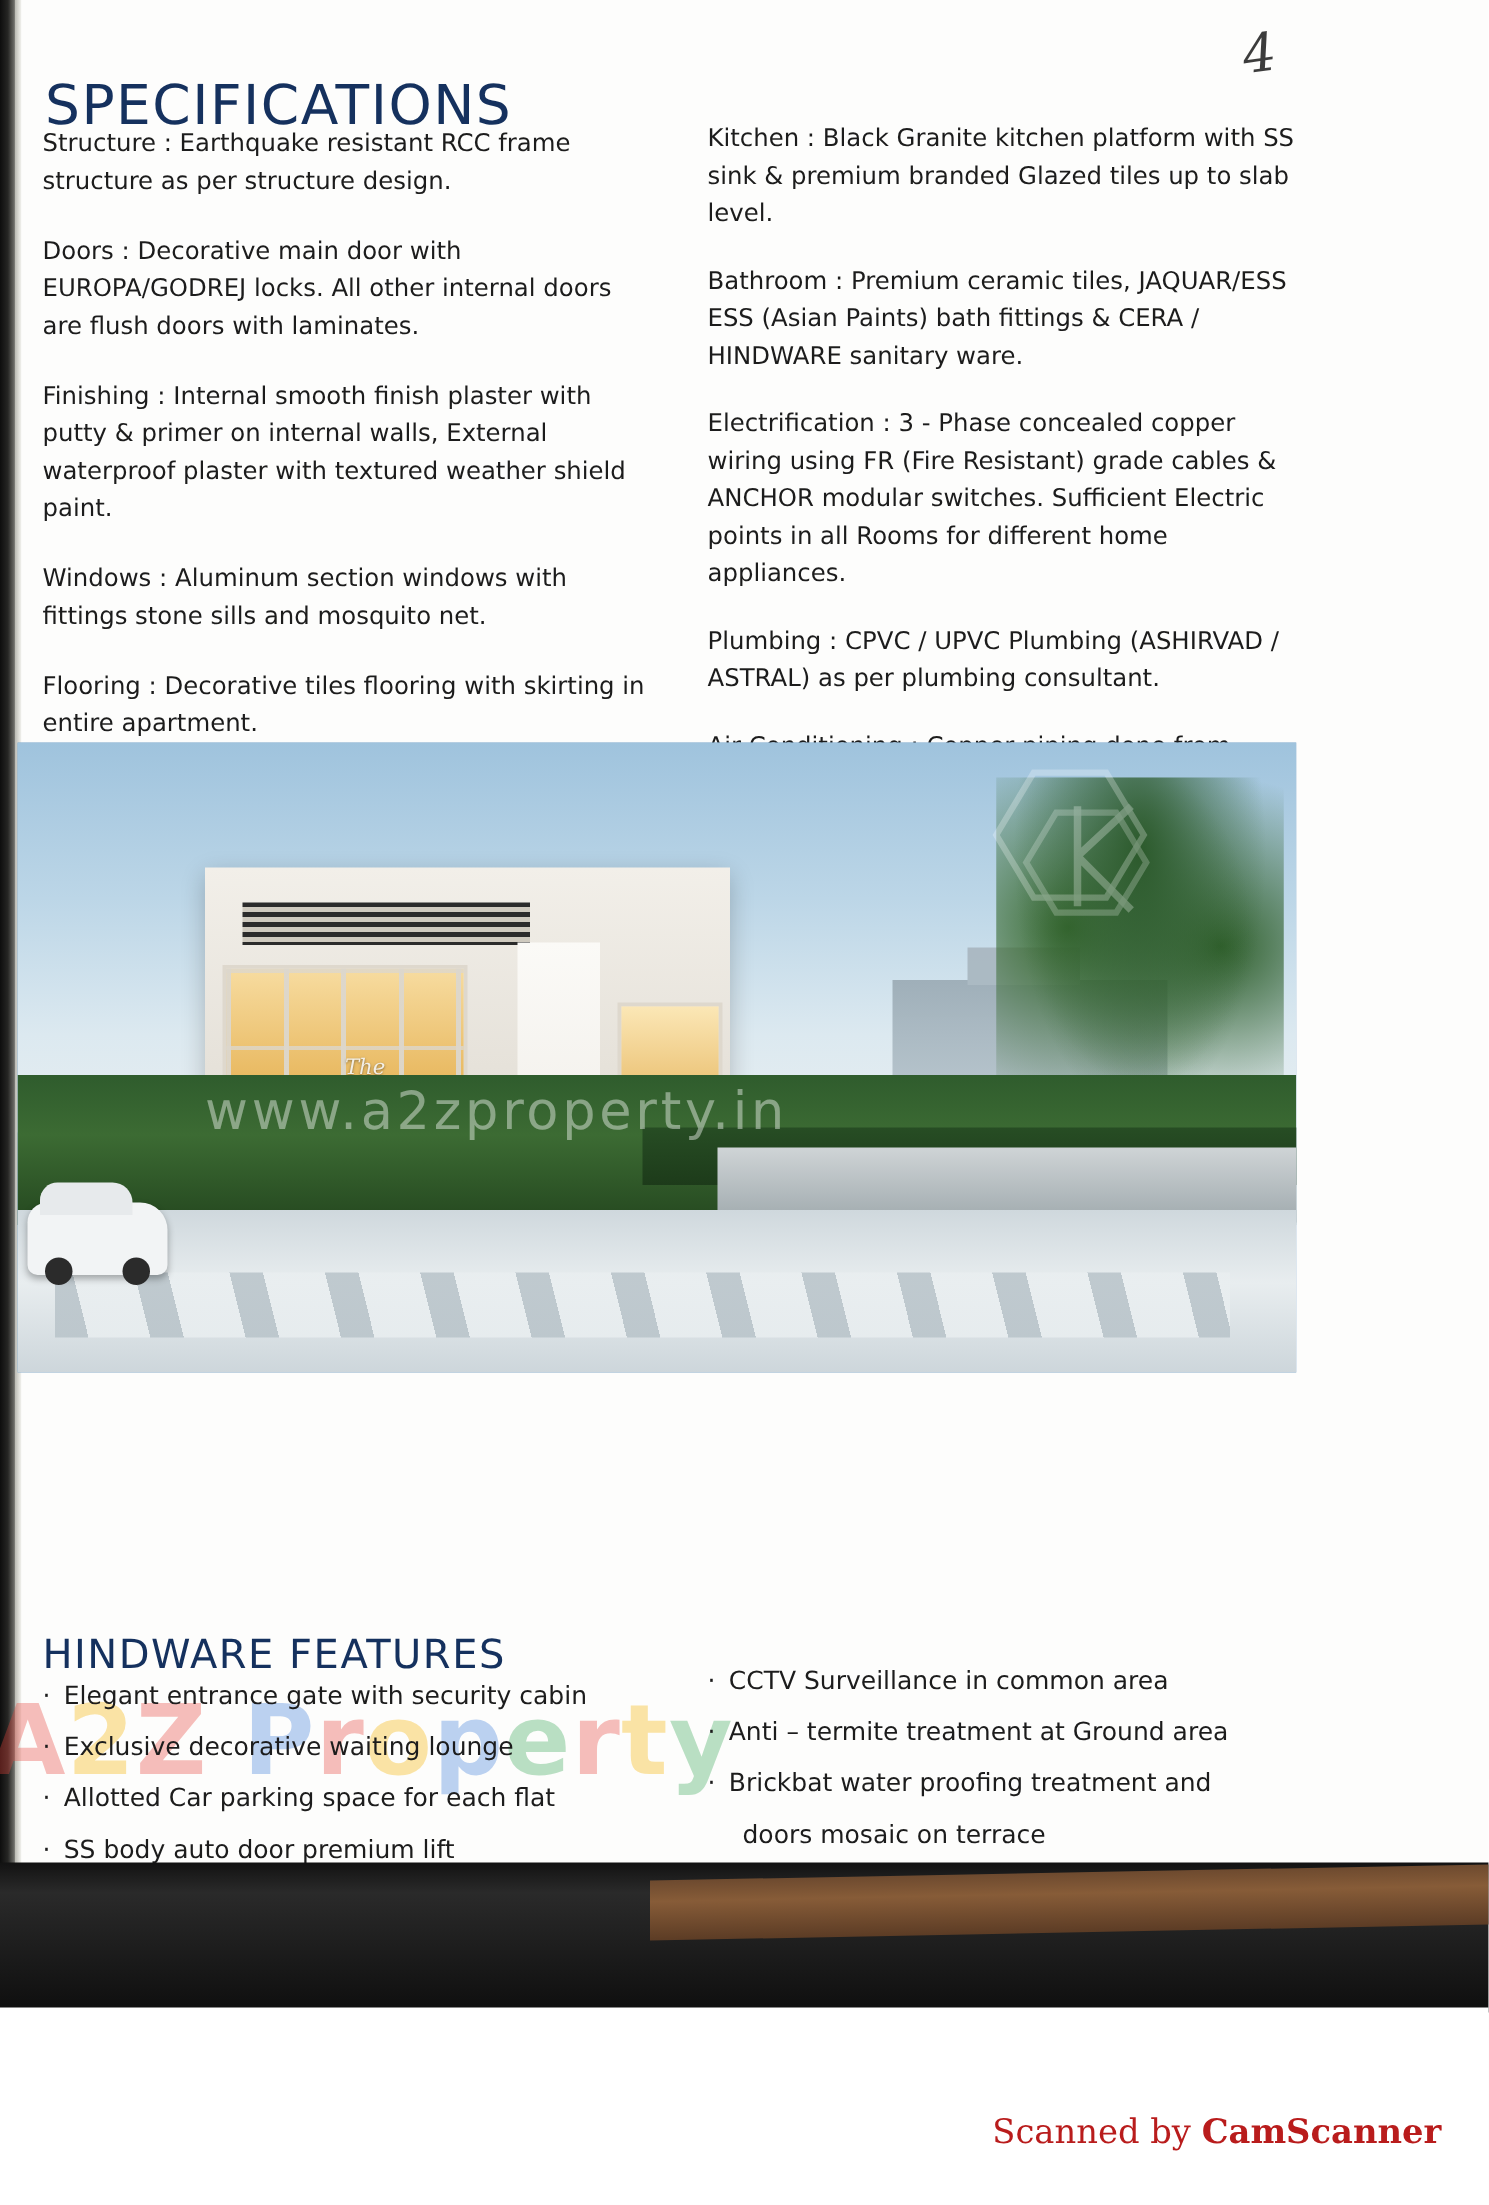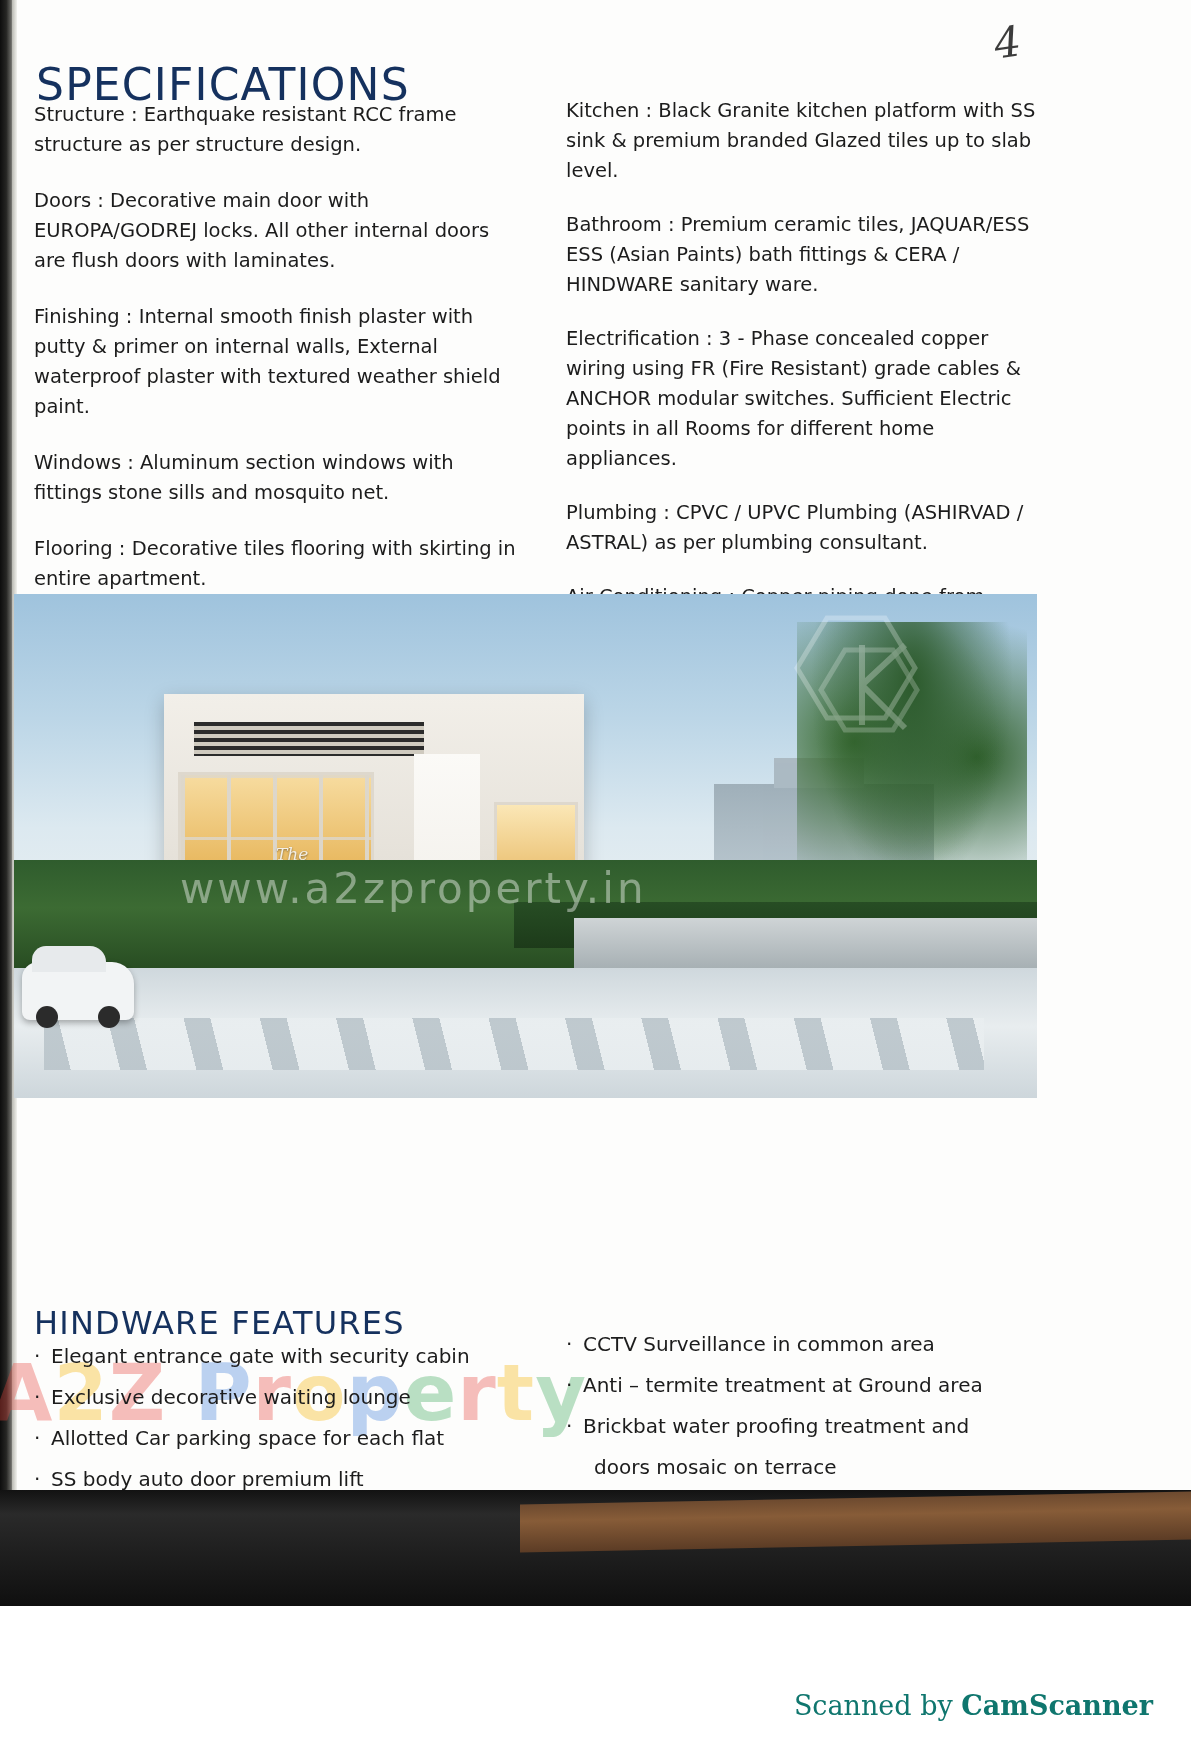--- a/index.html
+++ b/index.html
@@ -185,21 +185,21 @@
     box-shadow:0 3px 6px rgba(0,0,0,.3);
   }
   .car:before{
     content:""; position:absolute; left:10px; top:-16px; width:74px; height:26px;
     background:#e7eaec; border-radius:14px 16px 0 0;
   }
   .car-wheel{ position:absolute; bottom:-8px; width:22px; height:22px; background:#2b2b2b; border-radius:50%;}
   .photo-watermark {
     position:absolute; left:150px; top:270px;
     font-family:"DejaVu Sans", sans-serif;
-    font-size:42px; color:rgba(255,255,255,.42); letter-spacing:3px;margin-left:16px;
+    font-size:42px; color:rgba(255,255,255,.42); letter-spacing:3px;
   }
 
   
   .feat-col {
     position: absolute;
     font-size: 20px;
     line-height: 41px;
     color: #1c1c1c;
   }
   #feat-col-left { left: 34px; top: 1336px; width: 500px; }
@@ -260,21 +260,21 @@
   .footer-band {
     position:absolute;
     left:0; top:1606px; width:1191px; height:158px;
     background:#ffffff;
   }
   .scanned-by {
     position:absolute;
     right:38px;
     top:1690px;
     font-size: 27px;
-    color:#0f766e;
+    color:#b91c1c;
     font-family:"DejaVu Serif", serif;
   }
   .scanned-by .cam { font-weight:700; }
 </style>
 </head>
 <body>
 
 <div class="page">
   <div class="sheet"></div>
   <div class="binding-edge"></div>

